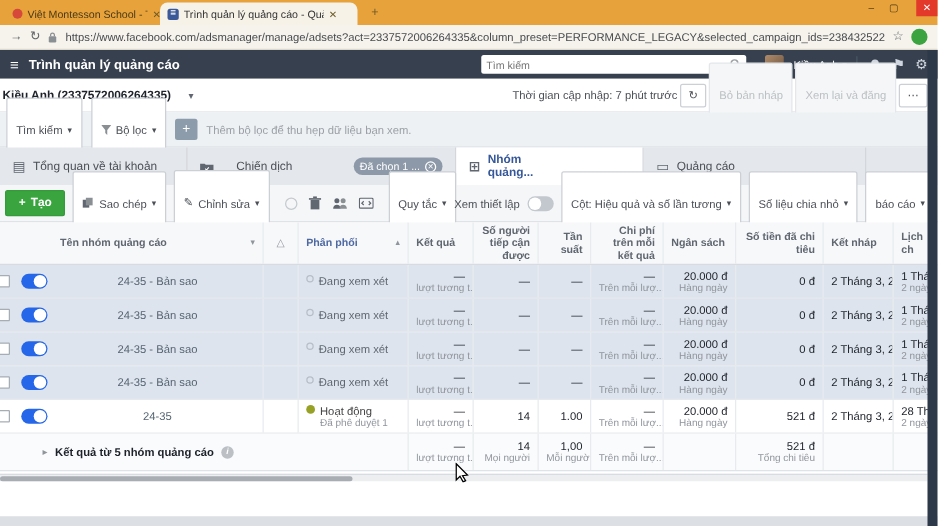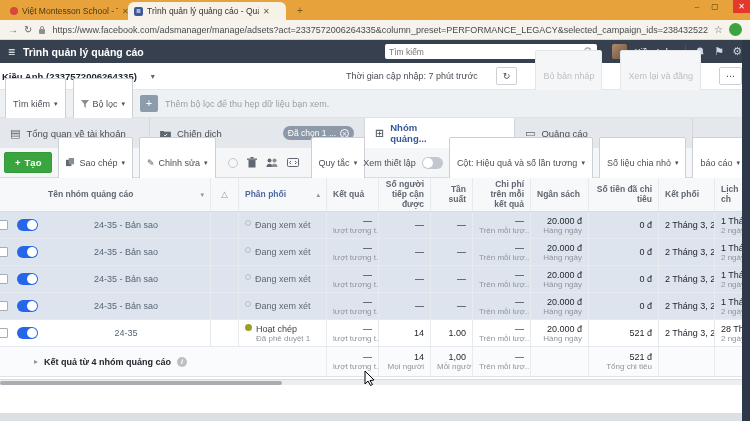--- a/index.html
+++ b/index.html
@@ -41,21 +41,21 @@
     background:linear-gradient(135deg,#b08b6a,#6b5340); }
   .nav-user { font-size:9px; color:#fff; display:flex; gap:3px; align-items:center; }
   .nav-div { width:1px; height:14px; background:#4a5565; }
   .nav-ic { font-size:11px; color:#cfd6df; position:relative; }
 
   
   .accountbar { position:absolute; left:0; top:63px; width:750px; height:27px; background:#fff;
     border-bottom:1px solid #e3e6ea; display:flex; align-items:center; font-size:9.5px; color:#1d2129; }
   .acct-sel { display:flex; align-items:center; gap:14px; padding-left:2px; font-weight:bold; }
   .acct-caret { color:#606770; font-size:8px; }
-  .acct-right { position:absolute; right:8px; display:flex; align-items:center; gap:18px; }
+  .acct-right { position:absolute; right:8px; display:flex; align-items:center; gap:2px; }
   .updated { font-size:9px; color:#4b4f56; }
   .btn { display:inline-flex; align-items:center; gap:4px; background:#fff; border:1px solid #ccd0d5;
     border-radius:2px; font-size:9px; color:#4b4f56; padding:20px 7px; white-space:nowrap; }
   .btn.disabled { background:#f5f6f7; color:#bcc0c4; border-color:#e4e6e9; }
   .iconbtn { padding:3px 6px; }
 
   
   .filterbar { position:absolute; left:0; top:90px; width:750px; height:28px; background:#eef1f4;
     border-bottom:1px solid #dfe2e6; display:flex; align-items:center; gap:7px; padding:0 5px; }
   .plusbtn { width:18px; height:17px; background:#8d9cab; color:#fff; border-radius:2px;
@@ -217,21 +217,21 @@
   <span class="plusbtn">+</span>
   <span class="hint">Thêm bộ lọc để thu hẹp dữ liệu bạn xem.</span>
 </div>
 
 <div class="tabsbar">
   <div class="ltab" style="width:150px;">
     <span class="ic">▤</span>
     <span>Tổng quan về tài khoản</span>
   </div>
   <div class="ltab" style="width:215px; justify-content:space-between;">
-    <span style="display:flex;align-items:flex-end;gap:6px;">
+    <span style="display:flex;align-items:flex-end;gap:18px;">
       <svg class="i" width="11" height="9" viewBox="0 0 12 10">
         <path d="M0 1h4l1 1h7v7H0z" fill="#606770"></path>
           <path d="M4.5 5.5l1.2 1.2 2-2.4" stroke="#fff" stroke-width="1" fill="none"></path>
       </svg>
       <span>Chiến dịch</span>
     </span>
     <span class="badge">
       <span>Đã chọn 1 ...</span>
       <span class="x">✕</span>
     </span>
@@ -343,21 +343,21 @@
     <div class="th vline r">
         <span>Chi phí trên mỗi kết quả</span>
       </div>
     <div class="th vline r">
         <span>Ngân sách</span>
       </div>
     <div class="th vline r">
         <span>Số tiền đã chi tiêu</span>
       </div>
     <div class="th vline r">
-        <span>Kết phối</span>
+        <span>Kết nháp</span>
       </div>
     <div class="th vline">
         <span>Lịch ch</span>
       </div>
   </div>
 
   <div class="grid trow sel">
     <div class="td namecell">
         <span class="cbx"></span>
       </div>
@@ -552,21 +552,21 @@
     <div class="td namecell">
         <span class="tog"></span>
       </div>
     <div class="td namecell">
         <span class="name">24-35</span>
       </div>
     <div class="td vline"></div>
     <div class="td vline">
       <span class="statusline" style="color:#444;">
           <span class="dot-active"></span>
-          <span>Hoạt chép</span>
+          <span>Hoạt động</span>
         </span>
       <span class="s" style="padding-left:11px;">Đã phê duyệt 1</span>
     </div>
     <div class="td vline r">
         <span class="v">—</span>
         <span class="s">lượt tương t...</span>
       </div>
     <div class="td vline r">
         <span class="v">14</span>
       </div>
@@ -589,21 +589,21 @@
       </div>
     <div class="td vline">
         <span class="v">28 Th</span>
         <span class="s">2 ngày</span>
       </div>
   </div>
 
   <div class="grid sumrow">
     <div class="sumlabel">
       <span style="color:#90949c;font-size:8px;">▸</span>
-      <span>Kết quả từ 4 nhóm quảng cáo</span>
+      <span>Kết quả từ 5 nhóm quảng cáo</span>
       <span class="infoc">i</span>
     </div>
     <div class="td vline r">
         <span class="v">—</span>
         <span class="s">lượt tương t...</span>
       </div>
     <div class="td vline r">
         <span class="v">14</span>
         <span class="s">Mọi người</span>
       </div>

